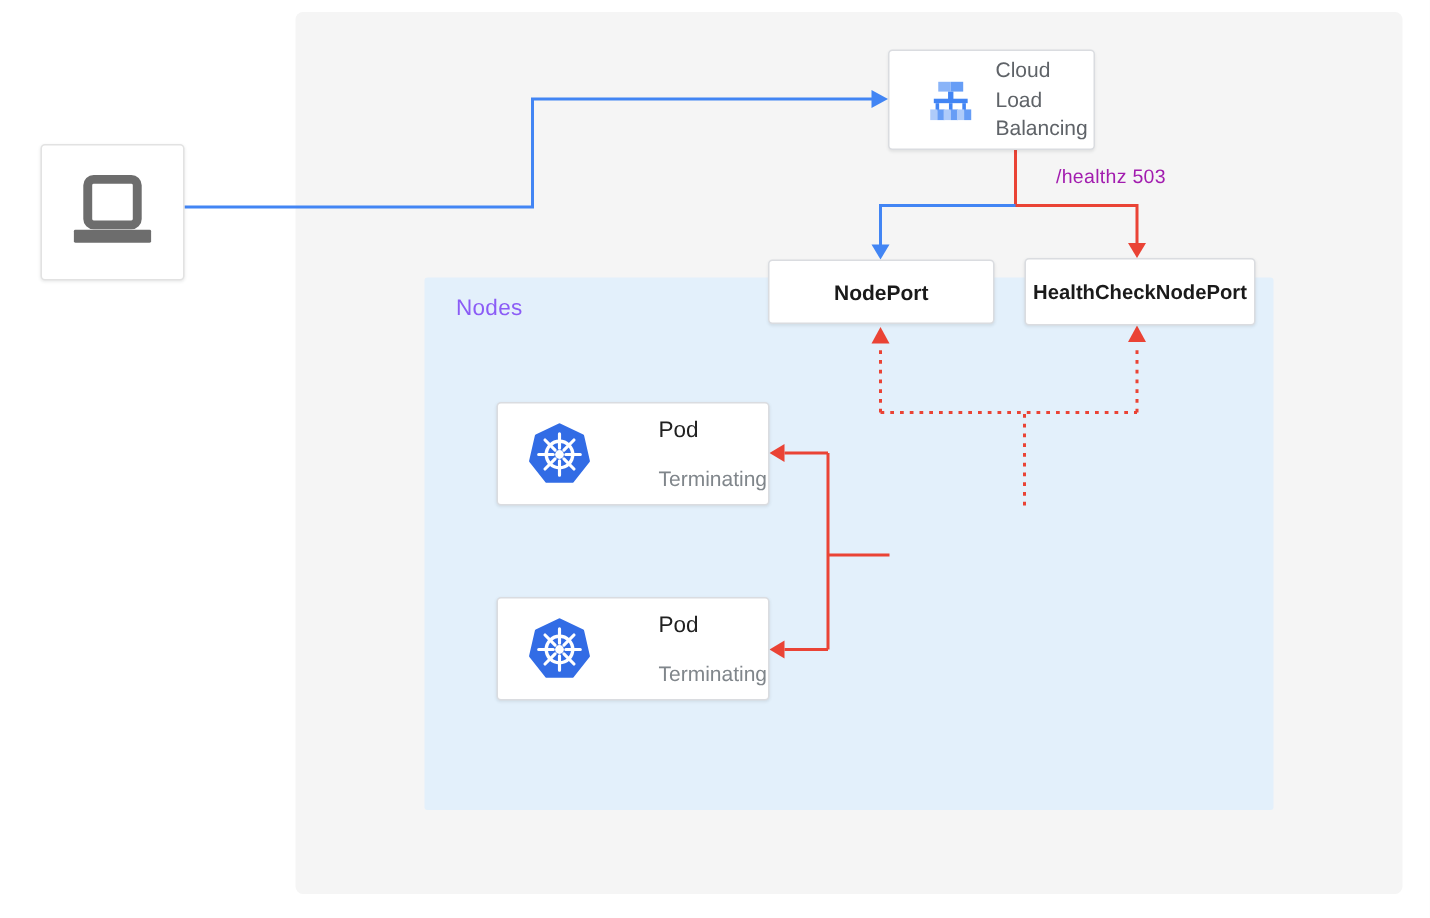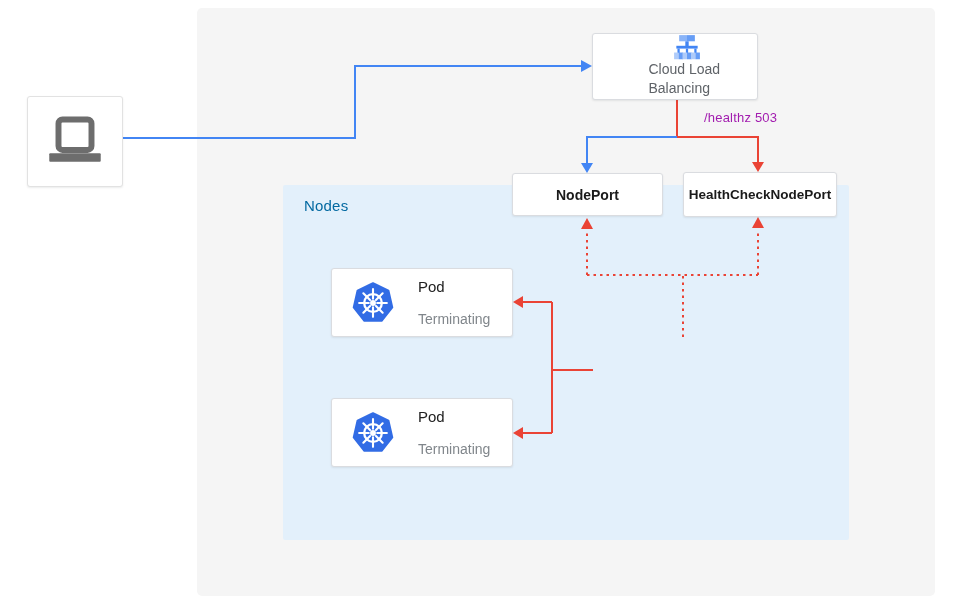--- a/index.html
+++ b/index.html
@@ -10,45 +10,45 @@
   .panel {
     position:absolute; left:197px; top:8px; width:738px; height:588px;
     background:#f5f5f5; border-radius:5px;
   }
   .nodes-container {
     position:absolute; left:283px; top:185px; width:566px; height:355px;
     background:#e3f0fb; border-radius:2px;
   }
   .nodes-label {
     position:absolute; left:21px; top:12px;
-    font-size:15px; color:#0369a1; letter-spacing:0.2px;
+    font-size:15px; color:#8b5cf6; letter-spacing:0.2px;
   }
 
   svg.connectors { position:absolute; left:0; top:0; width:953px; height:612px; pointer-events:none; z-index:5; }
 
   .box {
     position:absolute; background:#ffffff; border:1px solid #dadce0; border-radius:3px;
     box-shadow:0 1px 2px rgba(60,64,67,0.10); z-index:10;
     display:flex; align-items:center;
   }
   .laptop-box { left:27px; top:96px; width:96px; height:91px; justify-content:center; border-color:#e2e2e2; }
 
-  .clb-box { left:592px; top:33px; width:166px; height:67px; padding-left:23px;flex-direction:column; }
+  .clb-box { left:592px; top:33px; width:138px; height:67px; padding-left:23px; }
   .clb-label { margin-left:12px; width:88px; font-size:14px; line-height:1.4; color:#5f6368; }
 
   .healthz-label {
     position:absolute; left:704px; top:110px; z-index:6;
     font-size:13px; font-weight:normal; color:#a21caf; letter-spacing:0.2px;
   }
 
   .port-box { justify-content:center; text-align:center; font-weight:bold; color:#1a1a1a; }
   .nodeport-box { left:512px; top:173px; width:151px; height:43px; font-size:14px; }
   .hcnp-box { left:683px; top:172px; width:154px; height:45px; font-size:13.5px; line-height:1.3; flex-direction:row; justify-content:center; }
 
-  .entity-box { padding-left:20px; }
+  .entity-box { padding-left:20px;gap:21px; }
   .pod1-box { left:331px; top:268px; width:182px; height:69px; }
   .pod2-box { left:331px; top:398px; width:182px; height:69px; }
   .kproxy-box { left:593px; top:337px; width:184px; height:68px; padding-left:22px; }
 
   .entity-text { margin-left:24px; }
   .entity-title { font-size:15px; color:#212121; }
   .entity-sub { font-size:14px; color:#80868b; margin-top:16px; }
   .kproxy-box .entity-title { font-size:16px; }
 
   .k8s-icon { width:42px; height:42px; flex:0 0 auto; }

